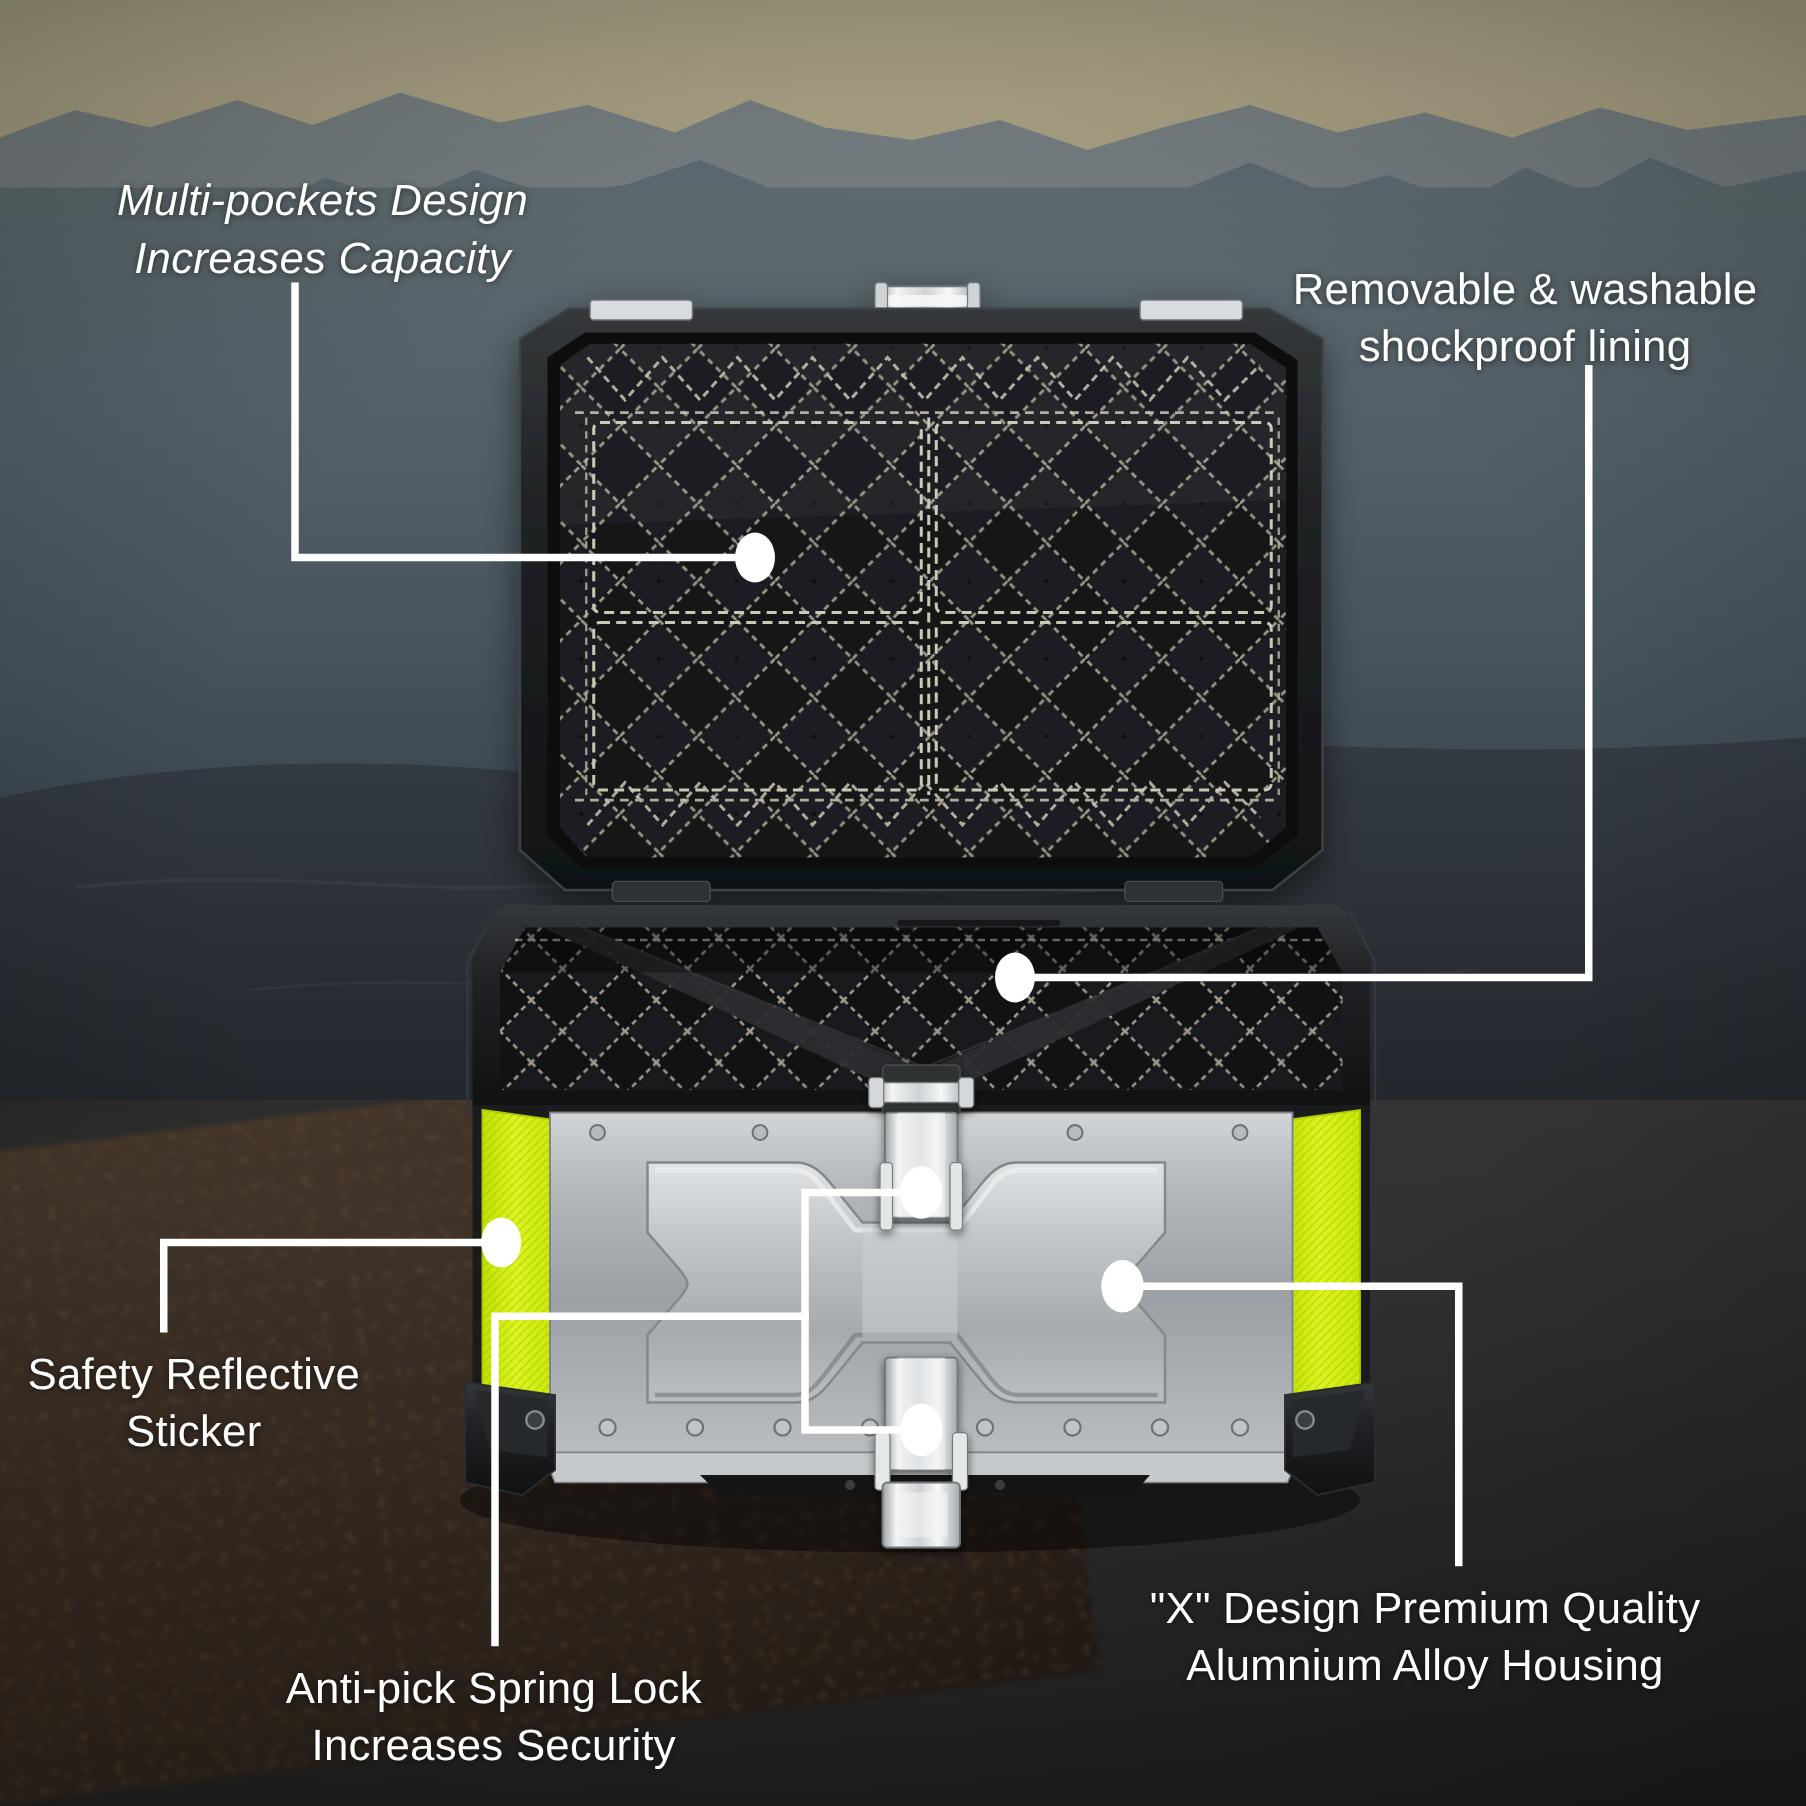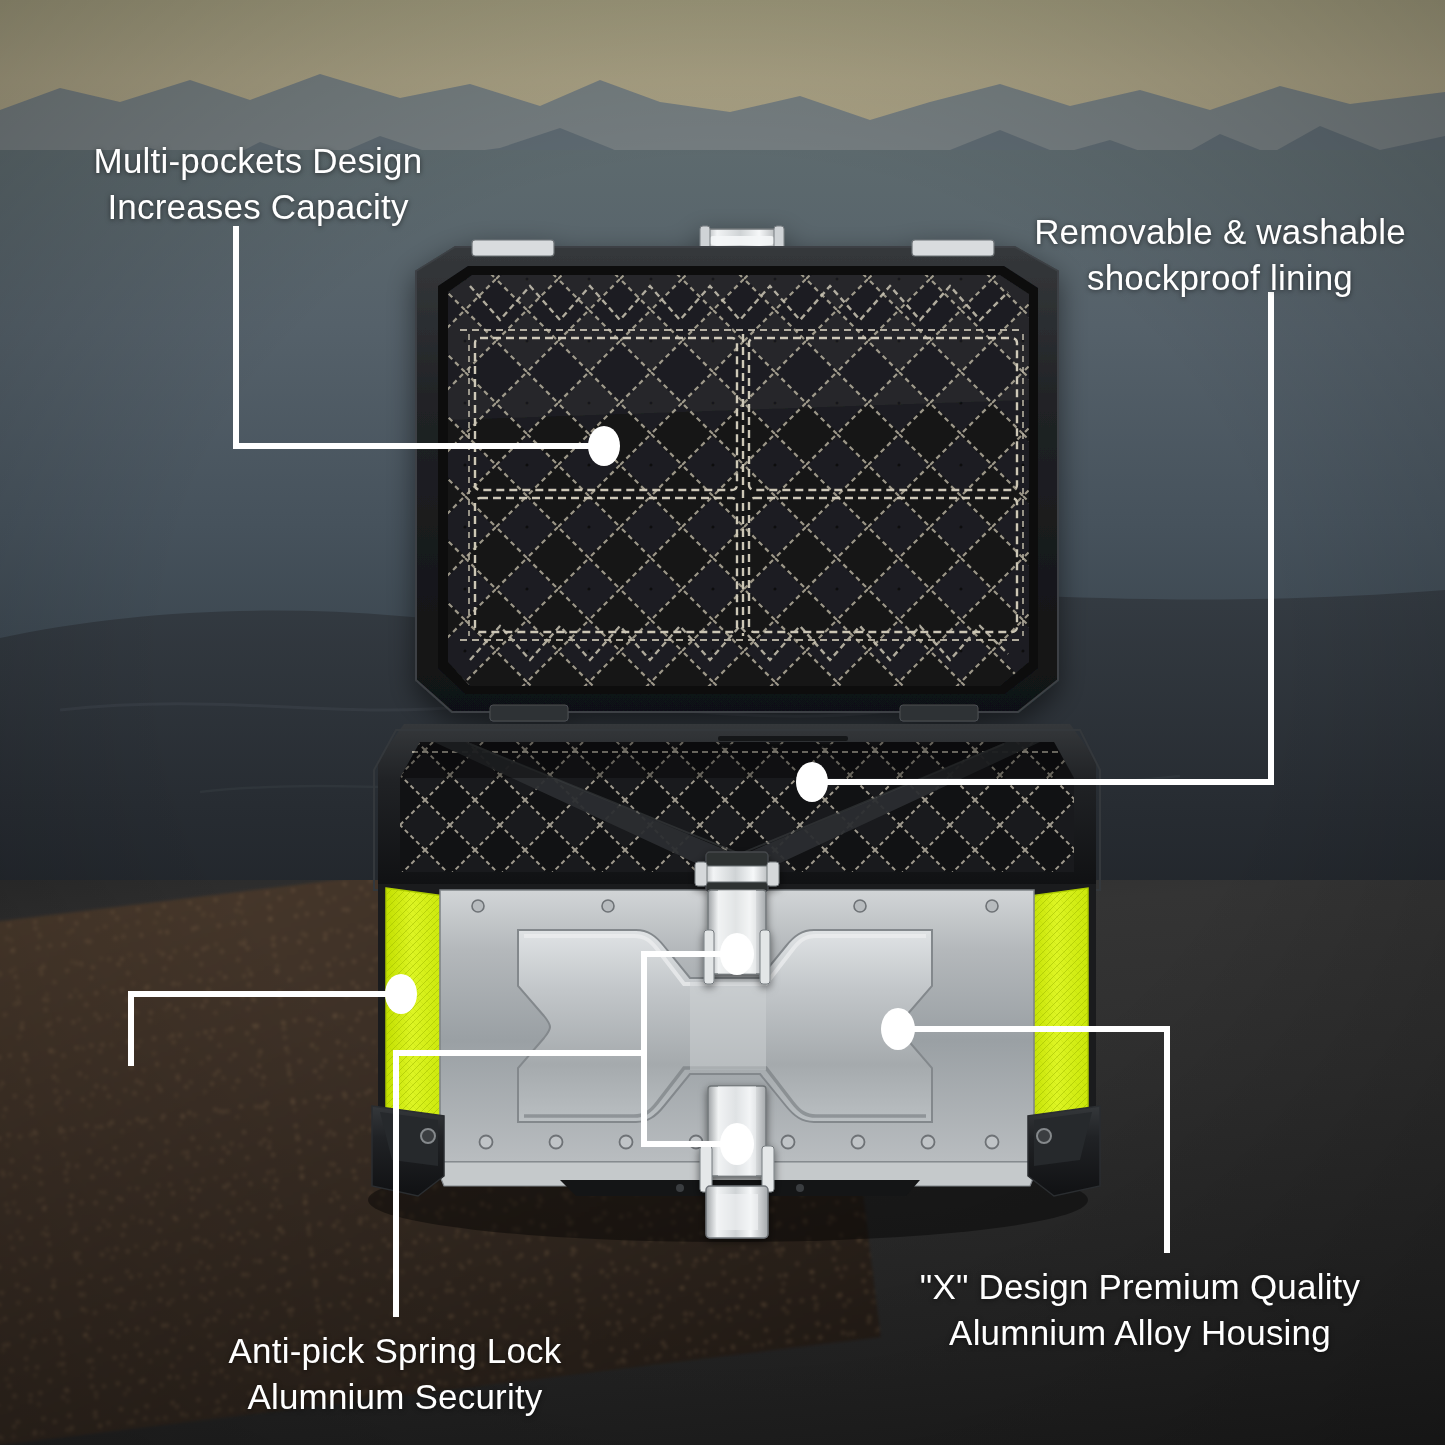--- a/index.html
+++ b/index.html
@@ -357,27 +357,29 @@
         <ellipse cx="604" cy="446" rx="16" ry="20"></ellipse>
         <ellipse cx="812" cy="782" rx="16" ry="20"></ellipse>
         <ellipse cx="401" cy="994" rx="16" ry="20"></ellipse>
         <ellipse cx="737" cy="954" rx="17" ry="21"></ellipse>
         <ellipse cx="737" cy="1144" rx="17" ry="21"></ellipse>
         <ellipse cx="898" cy="1029" rx="17" ry="21"></ellipse>
       </g>
   </svg>
 
   <div class="callout-layer">
-    <div class="co-text center" id="co-txt-0" style="left: 68px; top: 138px; width: 380px;">Multi-pockets Design
+    <div class="co-text center" id="co-txt-0" style="left: 68px; top: 138px; width: 380px; font-style: italic;">Multi-pockets Design
 Increases Capacity</div>
 
     <div class="co-text center" id="co-txt-1" style="left: 1010px; top: 189px; width: 420px; margin-top: 20px;">Removable &amp; washable
 shockproof lining</div>
 
+    <div class="co-text center" id="co-txt-2" style="left: 0px; top: 1077px; width: 310px;">Safety Reflective
+Sticker</div>
 
     <div class="co-text center" id="co-txt-3" style="left: 185px; top: 1328px; width: 420px;">Anti-pick Spring Lock
-Alumnium Security</div>
+Increases Security</div>
 
     <div class="co-text center" id="co-txt-4" style="left: 890px; top: 1264px; width: 500px;">"X" Design Premium Quality
 Alumnium Alloy Housing</div>
   </div>
 
 </div>
 
 </body></html>

